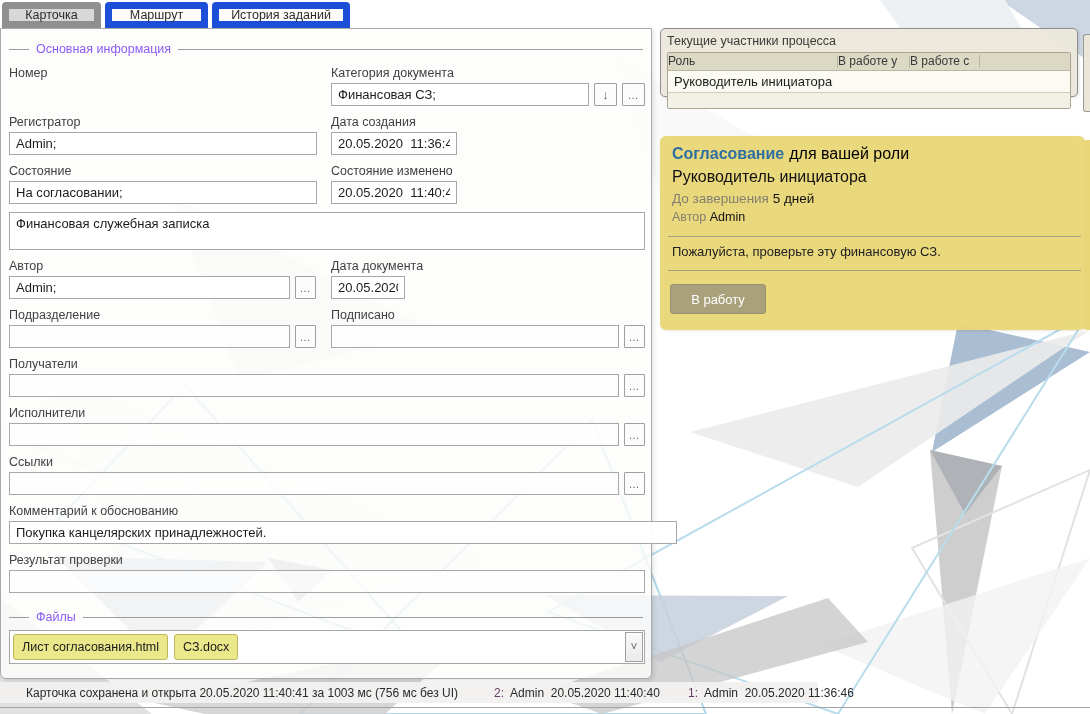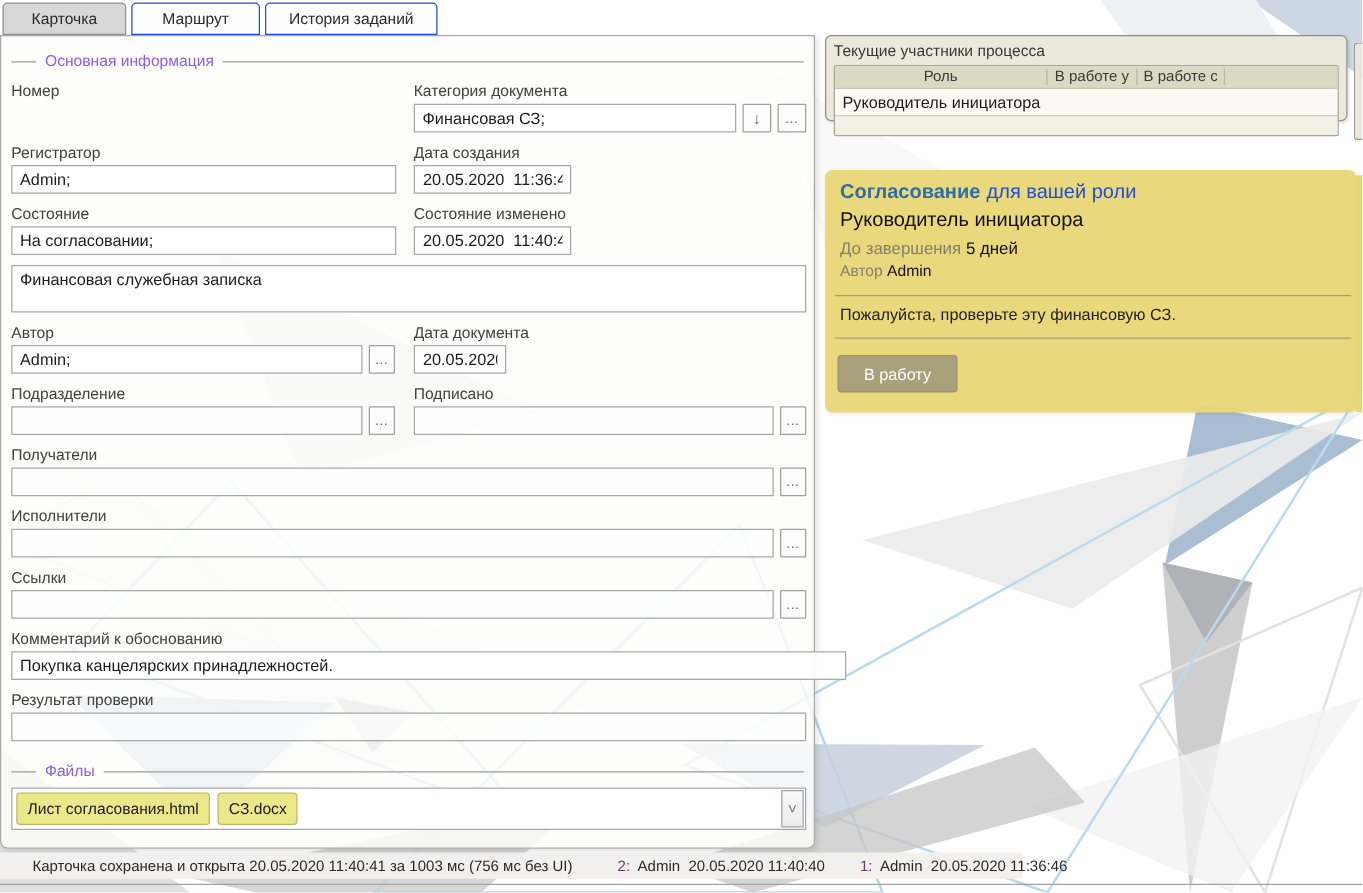--- a/index.html
+++ b/index.html
@@ -6,21 +6,21 @@
   body{
     width:1090px;height:714px;position:relative;overflow:hidden;
     background:#ffffff;
     font-family:"Liberation Sans","DejaVu Sans",sans-serif;
     color:#1c1c1c;
   }
   .bg{position:absolute;left:0;top:0;z-index:0;}
   
   .tab{
     position:absolute;top:2px;height:26px;box-sizing:border-box;
-    border:1px solid #1d4ed8;border-radius:4px 4px 0 0;
+    border:7px solid #1d4ed8;border-radius:4px 4px 0 0;
     background:#fdfdfd;display:flex;align-items:center;justify-content:center;
     font-size:12.5px;color:#2b2b2b;z-index:3;cursor:default;
   }
   .tab.active{background:#d8d8d8;border-color:#8f8f8f;}
   
   .panel-left{
     position:absolute;left:0;top:28px;width:652px;height:651px;z-index:2;
     box-sizing:border-box;border:1px solid #a9a9a9;border-radius:0 0 6px 6px;
     background:rgba(252,252,251,0.82);
     box-shadow:2px 2px 4px rgba(0,0,0,0.10);
@@ -68,32 +68,32 @@
   
   .participants{
     position:absolute;left:660px;top:28px;width:418px;height:69px;z-index:2;
     box-sizing:border-box;border:1px solid #8f8f8f;border-radius:5px;
     background:rgba(235,232,218,0.95);box-shadow:1px 1px 3px rgba(0,0,0,0.12);
     padding:5px 6px;
   }
   .participants-title{font-size:12.5px;color:#3a3a3a;height:18px;}
   .ptable{border:1px solid #a8a595;border-radius:2px;overflow:hidden;background:rgba(250,249,242,0.6);}
   .phead{display:flex;height:17px;background:#dbd8c3;font-size:12px;color:#3a3a3a;align-items:center;}
-  .phead .hc{box-sizing:border-box;border-right:1px solid #b9b6a4;height:13px;line-height:13px;text-align:center;}
+  .phead .hc{box-sizing:border-box;border-right:1px solid #b9b6a4;height:13px;line-height:13px;}
   .prow1{height:21px;background:#fbfaf3;border-top:1px solid #b9b6a4;font-size:13px;display:flex;align-items:center;padding-left:6px;}
   .prow2{height:15px;background:#f3f1e6;border-top:1px solid #cfccba;}
   
   .task-card{
     position:absolute;left:660px;top:136px;width:425px;height:194px;z-index:2;
     box-sizing:border-box;border-radius:6px;background:rgba(233,214,120,0.96);
     box-shadow:1px 1px 3px rgba(0,0,0,0.10);padding:9px 0 0 12px;
   }
   .t-title{font-size:16px;height:21px;}
   .t-title .t-type{font-weight:bold;color:#2e6fa3;}
-  .t-title .t-suffix{color:#1d4ed8;margin-left:5px;}
+  .t-title .t-suffix{color:#000000;margin-left:5px;}
   .t-role{font-size:16px;color:#111;height:21px;margin-top:2px;}
   .t-due{font-size:13.5px;height:18px;margin-top:2px;}
   .t-due .lab{color:#83806f;}
   .t-due .val{color:#111;}
   .t-author{font-size:12.5px;height:17px;margin-top:1px;}
   .t-author .lab{color:#83806f;}
   .t-author .val{color:#111;}
   .t-div{border:none;border-top:1px solid #a89f83;margin:9px 4px 0 -4px;}
   .t-msg{font-size:13px;color:#222;margin-top:7px;height:17px;}
   .t-btn{

